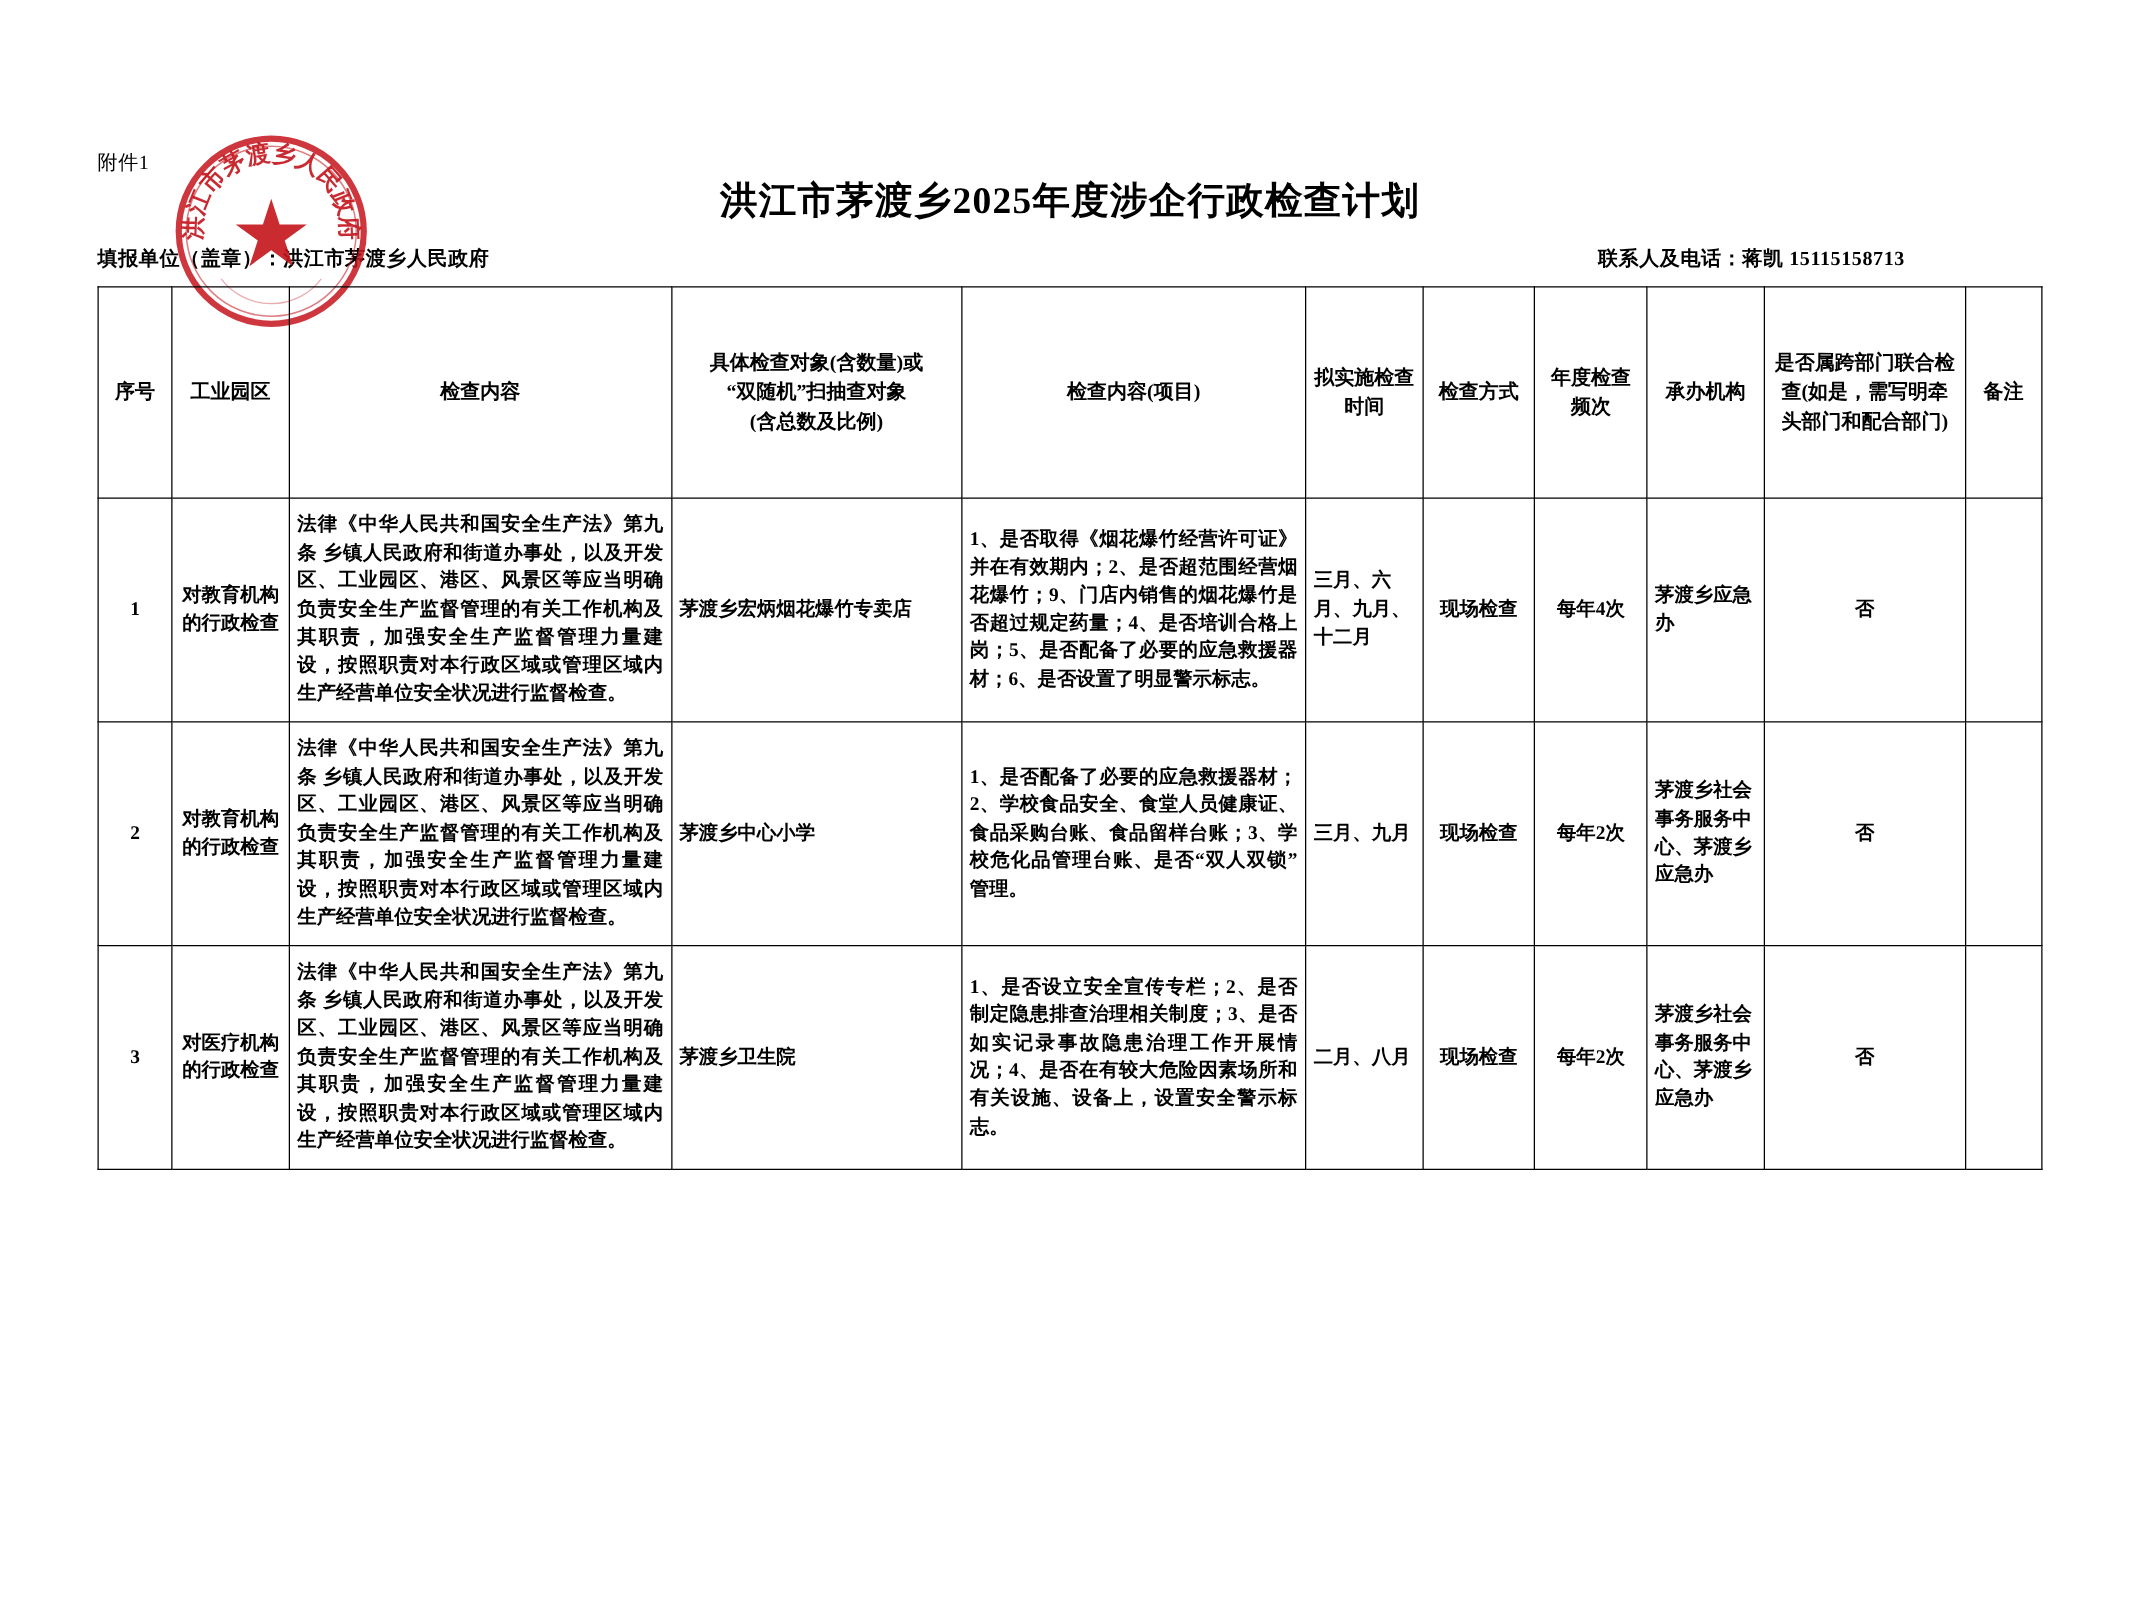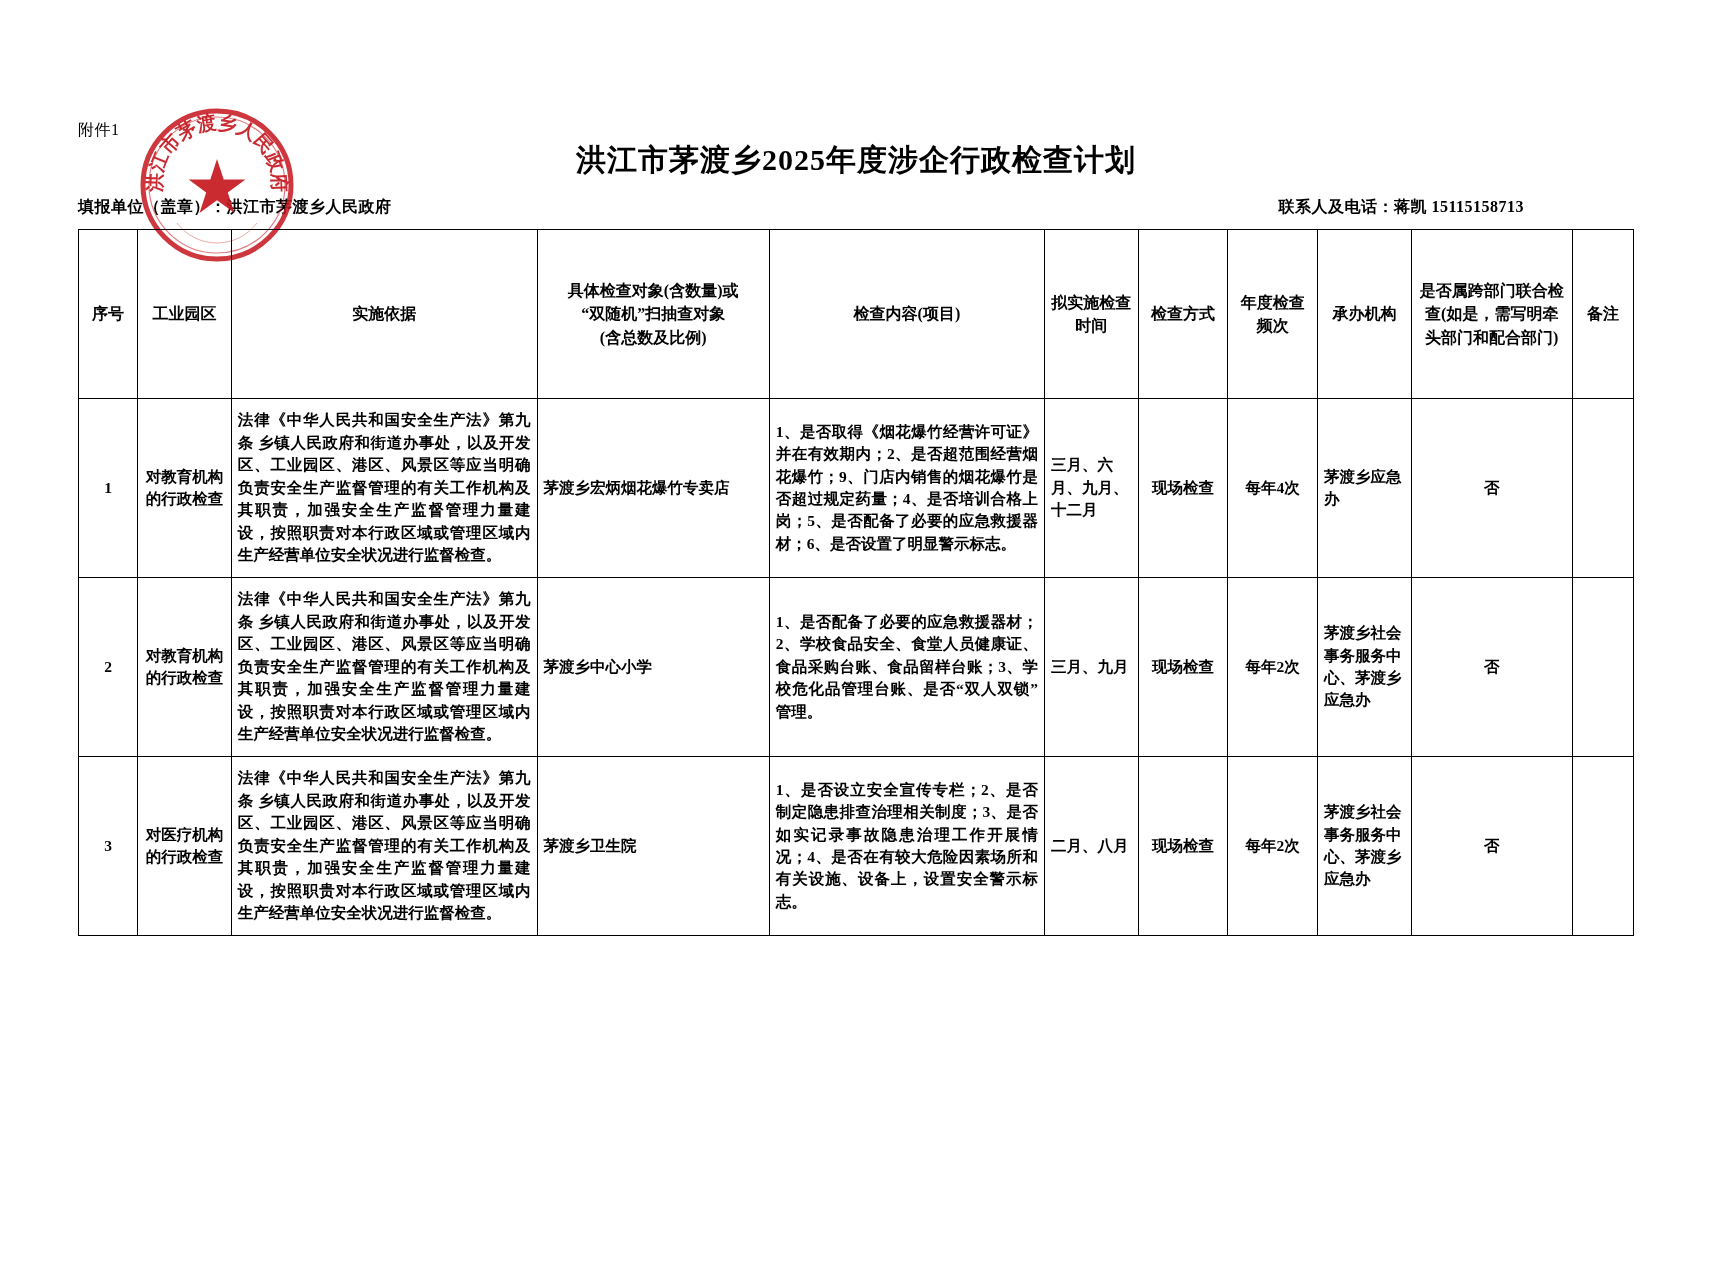--- a/index.html
+++ b/index.html
@@ -149,21 +149,21 @@
         <col class="c-method">
         <col class="c-freq">
       <col class="c-org">
         <col class="c-joint">
         <col class="c-remark">
     </colgroup>
     <thead>
       <tr>
         <th class="nowrap-head">序号</th>
         <th class="nowrap-head">工业园区</th>
-        <th class="nowrap-head">实施依据</th>
+        <th class="nowrap-head">检查内容</th>
         <th class="nowrap-head">具体检查对象(含数量)或
 “双随机”扫抽查对象
 (含总数及比例)</th>
         <th class="nowrap-head">检查内容(项目)</th>
         <th class="nowrap-head">拟实施检查时间</th>
         <th class="nowrap-head">检查方式</th>
         <th class="nowrap-head">年度检查频次</th>
         <th class="nowrap-head">承办机构</th>
         <th class="nowrap-head">是否属跨部门联合检查(如是，需写明牵头部门和配合部门)</th>
         <th class="nowrap-head">备注</th>

